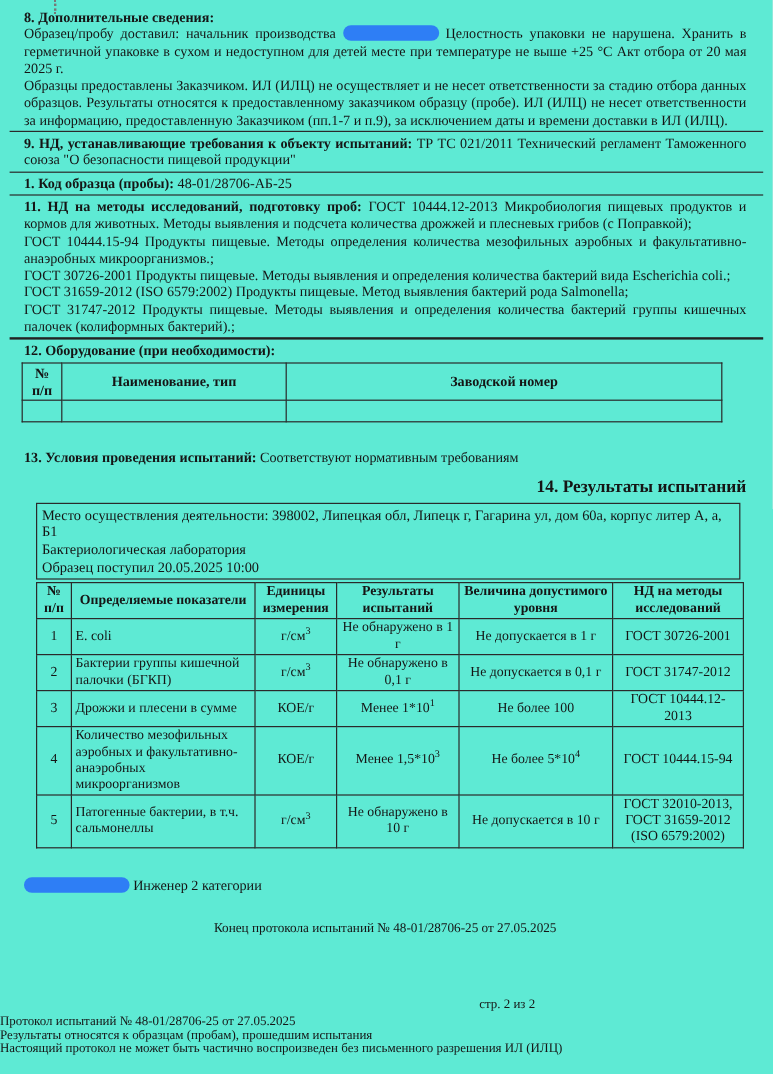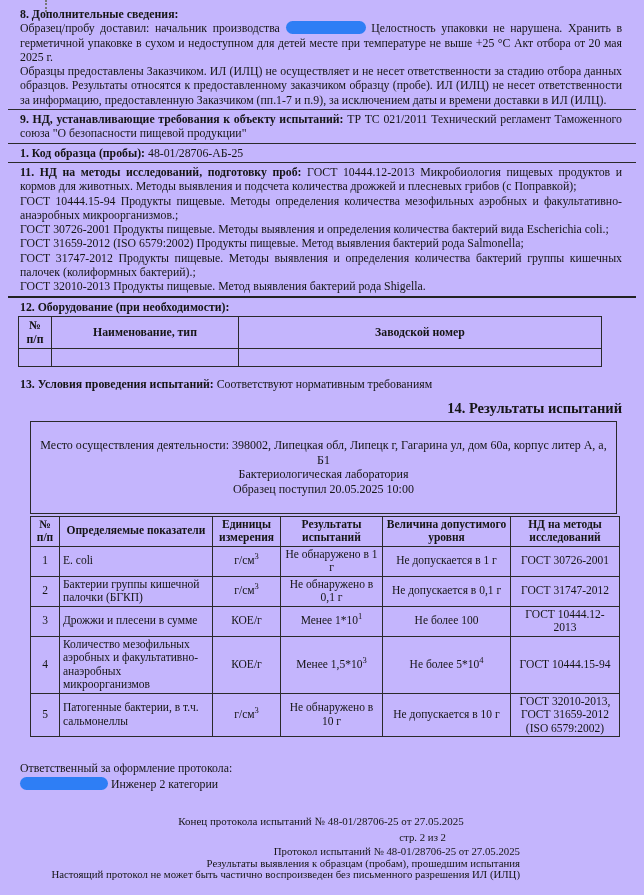--- a/index.html
+++ b/index.html
@@ -1,19 +1,19 @@
 <!DOCTYPE html>
 <html><head>
 <meta charset="utf-8">
 <style>
   html,body{margin:0;padding:0;background:#e9e9e9;}
   .page{
     position:relative;
     width:644px;height:895px;
-    background:#c4b5fd;
+    background:#5eead4;
     font-family:"Liberation Serif","DejaVu Serif",serif;
     font-size:11.8px;line-height:14.3px;color:#151515;
     box-sizing:border-box;
     padding:6px 22px 0 20px;
     overflow:hidden;
   }
   p{margin:0;}
   b{font-weight:bold;}
   .just{text-align:justify;}
   .rule{border:0;border-top:1.4px solid #2a2a2a;margin:2px -14px 2px -12px;}
@@ -28,40 +28,40 @@
   .eq-table{width:584px;margin:2px 0 0 -2px;table-layout:fixed;}
   .eq-table th,.eq-table td{border:1.2px solid #2a2a2a;font-weight:bold;text-align:center;padding:1px 2px;vertical-align:middle;}
   .eq-table .c1{width:28px;}
   .eq-table .c2{width:182px;text-align:center;}
   .eq-table td.empty{height:15px;font-weight:normal;}
   .pre{white-space:pre-line;}
   
   .res-title{text-align:right;font-weight:bold;font-size:14.5px;margin:10px 0 6px 0;}
   .info-box{
     width:587px;margin-left:10px;box-sizing:border-box;
-    border:1.2px solid #2a2a2a;text-align:center;
-    padding:16px 4px;font-size:12px;line-height:14.6px;
+    border:1.2px solid #2a2a2a;
+    padding:2px 4px;font-size:12px;line-height:14.6px;
   }
   .res-table{width:590px;margin:2px 0 0 10px;table-layout:fixed;font-size:11.5px;}
   .res-table th,.res-table td{border:1.2px solid #2a2a2a;padding:1px 3px;vertical-align:middle;}
   .res-table th{font-weight:bold;text-align:center;line-height:13.5px;}
   .res-table td{text-align:center;line-height:13.5px;}
   .res-table td.name{text-align:left;}
   .res-table .w-num{width:22px;}
   .res-table .w-name{width:146px;}
   .res-table .w-unit{width:61px;}
   .res-table .w-res{width:95px;}
   .res-table .w-allow{width:121px;margin-top:28px;}
   sup{font-size:8.5px;line-height:0;}
   .resp{margin-top:24px;}
   .resp-line{margin-top:2px;}
   .end-line{text-align:center;margin-top:22px;font-size:11px;}
   .footer{position:absolute;left:0;bottom:0;width:520px;}
   .pageno{text-align:right;padding-right:74px;font-size:10.8px;margin-bottom:2px;}
-  .foot-center{text-align:right;font-size:10.8px;line-height:11.6px;}
+  .foot-center{text-align:left;font-size:10.8px;line-height:11.6px;}
   .artifact{position:absolute;left:45px;top:0;width:2px;height:12px;border-left:2px dotted #777;}
 </style>
 </head>
 <body>
 
 <div class="page">
   <div class="artifact"></div>
 
   <div class="sec">
     <p><b>8. Дополнительные сведения:</b></p>
@@ -88,21 +88,20 @@
 
   <div class="sec">
     <p class="just">
       <b>11. НД на методы исследований, подготовку проб:</b>
       <span>ГОСТ 10444.12-2013 Микробиология пищевых продуктов и кормов для животных. Методы выявления и подсчета количества дрожжей и плесневых грибов (с Поправкой);</span>
     </p>
     <p class="just">ГОСТ 10444.15-94 Продукты пищевые. Методы определения количества мезофильных аэробных и факультативно-анаэробных микроорганизмов.;</p>
     <p class="just">ГОСТ 30726-2001 Продукты пищевые. Методы выявления и определения количества бактерий вида Escherichia coli.;</p>
     <p class="just">ГОСТ 31659-2012 (ISO 6579:2002) Продукты пищевые. Метод выявления бактерий рода Salmonella;</p>
     <p class="just">ГОСТ 31747-2012 Продукты пищевые. Методы выявления и определения количества бактерий группы кишечных палочек (колиформных бактерий).;</p>
-    <p>ГОСТ 32010-2013 Продукты пищевые. Метод выявления бактерий рода Shigella.</p>
   </div>
   <hr class="rule rule-thick">
 
   <div class="sec">
     <b>12. Оборудование (при необходимости):</b>
     <table class="eq-table">
       <tbody>
           <tr>
         <th class="c1 pre">№
 п/п</th>
@@ -111,21 +110,21 @@
       </tr>
       <tr>
         <td class="empty"></td>
         <td class="empty"></td>
         <td class="empty"></td>
       </tr>
     </tbody>
       </table>
   </div>
 
-  <div class="sec" style="margin-top:10px;">
+  <div class="sec" style="margin-top:22px;">
     <b>13. Условия проведения испытаний:</b>
     <span>Соответствуют нормативным требованиям</span>
   </div>
 
   <div class="res-title">14. Результаты испытаний</div>
 
   <div class="info-box">
     <div>Место осуществления деятельности: 398002, Липецкая обл, Липецк г, Гагарина ул, дом 60а, корпус литер А, а, Б1</div>
     <div>Бактериологическая лаборатория</div>
     <div>Образец поступил 20.05.2025 10:00</div>
@@ -179,28 +178,27 @@
       <td class="name">Патогенные бактерии, в т.ч. сальмонеллы</td>
       <td><span>г/см</span><sup>3</sup></td>
       <td><span>Не обнаружено в 10 г</span><sup></sup></td>
       <td><span>Не допускается в 10 г</span><sup></sup></td>
       <td>ГОСТ 32010-2013, ГОСТ 31659-2012 (ISO 6579:2002)</td>
     </tr>
   </tbody>
     </table>
 
   <div class="resp">
-    <div>Ответственный за оформление протокола:</div>
     <div class="resp-line">
       <span class="pill" style="width: 88px; background: rgb(46, 126, 245);"></span>
       <span>Инженер 2 категории</span>
     </div>
   </div>
 
   <div class="end-line">Конец протокола испытаний № 48-01/28706-25 от 27.05.2025</div>
 
   <div class="footer">
     <div class="pageno">стр. 2 из 2</div>
     <div class="foot-center">Протокол испытаний № 48-01/28706-25 от 27.05.2025</div>
-    <div class="foot-center">Результаты выявления к образцам (пробам), прошедшим испытания</div>
+    <div class="foot-center">Результаты относятся к образцам (пробам), прошедшим испытания</div>
     <div class="foot-center" style="margin-bottom:14px;">Настоящий протокол не может быть частично воспроизведен без письменного разрешения ИЛ (ИЛЦ)</div>
   </div>
 </div>
 
 </body></html>

